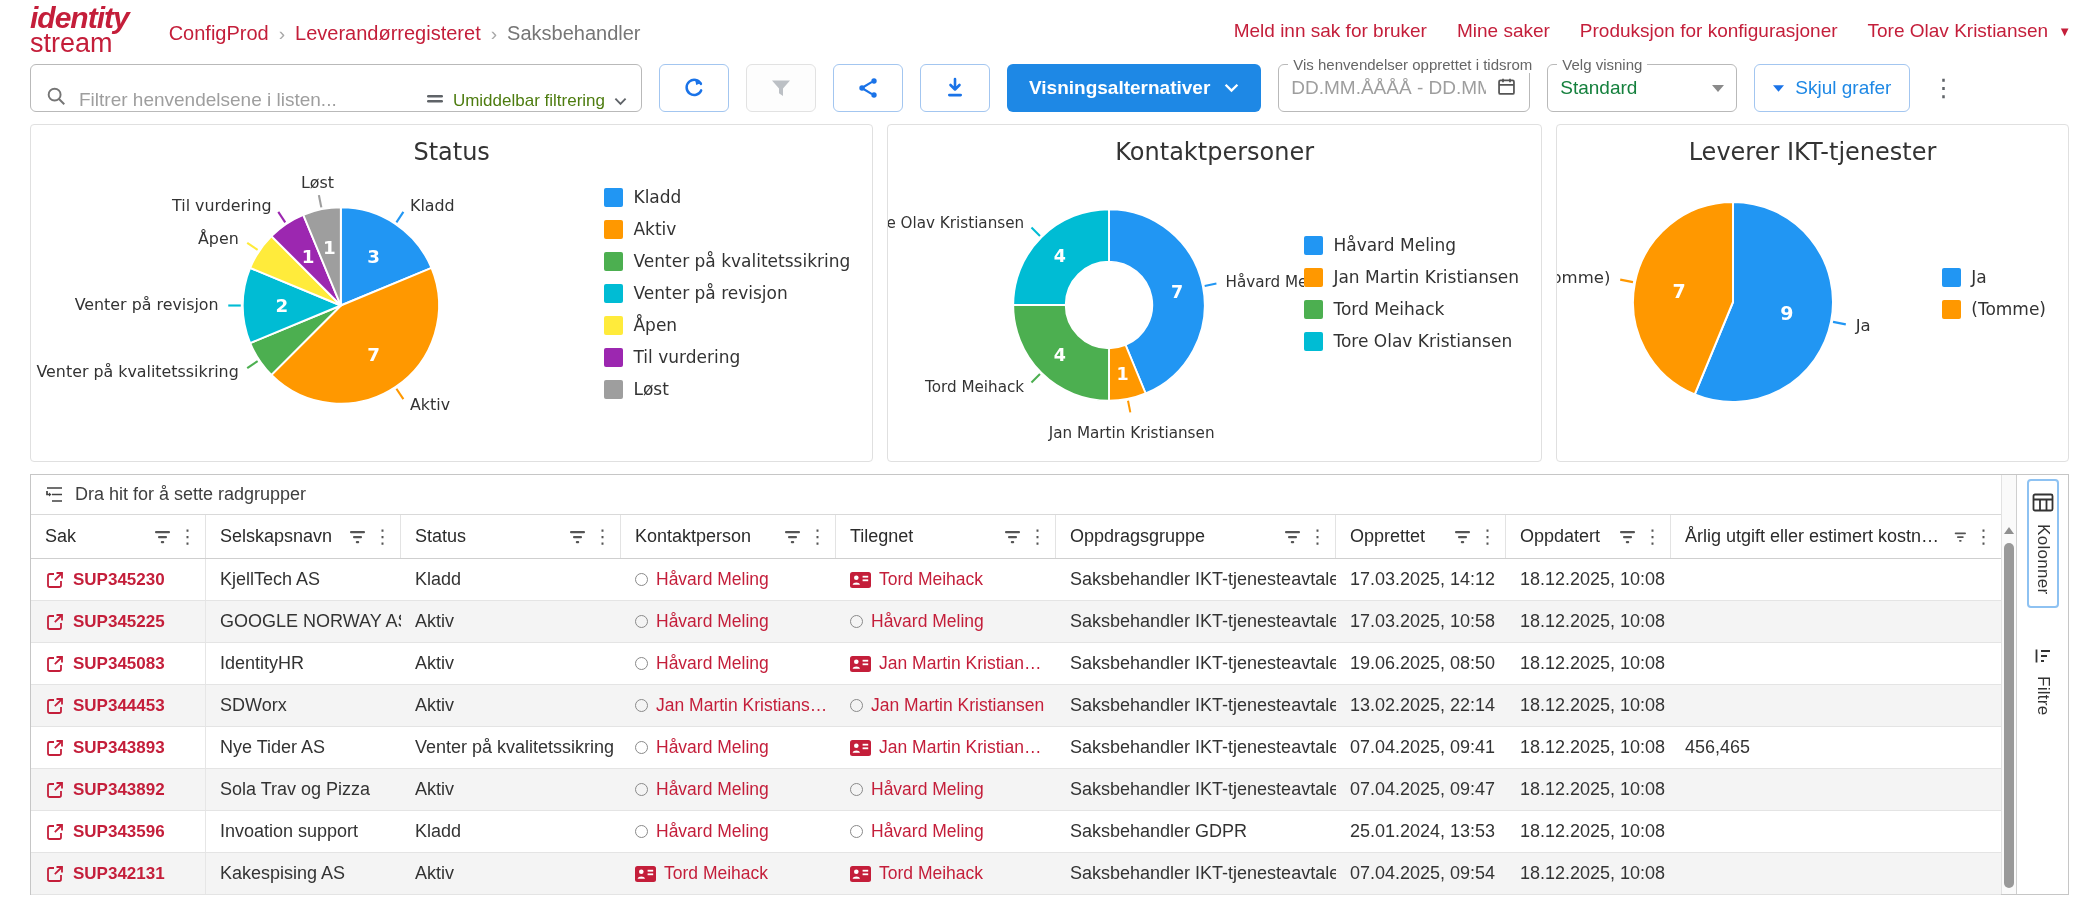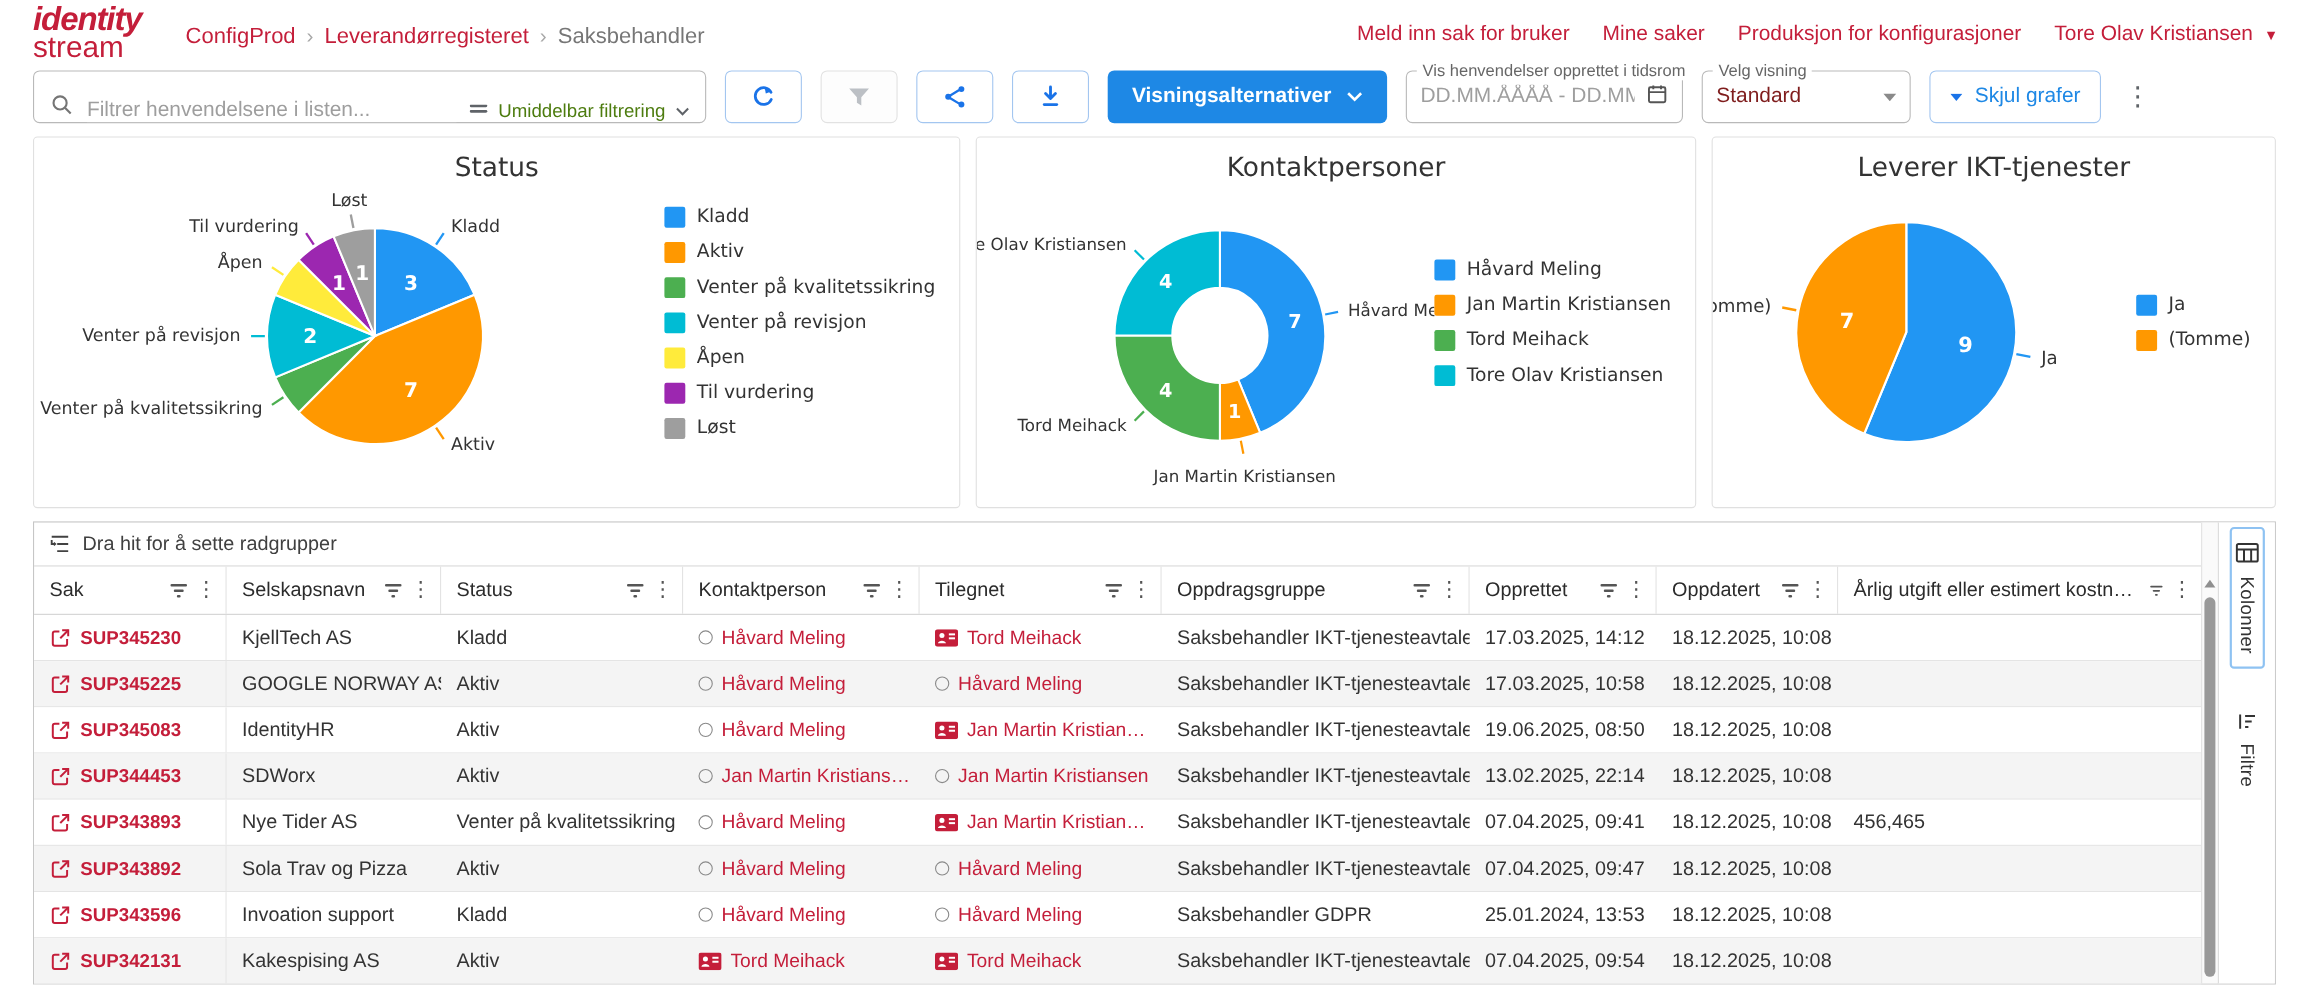--- a/index.html
+++ b/index.html
@@ -28,21 +28,21 @@
   .instant{display:flex;align-items:center;gap:9px;color:#4d7c0f;font-size:17px;white-space:nowrap;cursor:pointer}
   .btn{height:48px;width:70px;border:1px solid #a3c6f0;border-radius:6px;background:#fff;display:flex;align-items:center;justify-content:center;cursor:pointer;flex:0 0 auto}
   .btn.disabled{border-color:#e2e2e2;background:#fdfdfd;cursor:default}
   .btn.primary{width:auto;background:var(--blue);border:none;color:#fff;font-size:19px;font-weight:700;padding:0 22px;gap:14px}
   .btn.ghost{width:auto;color:var(--blue);font-size:19px;font-weight:400;padding:0 18px;gap:11px}
   .ffield{position:relative;height:48px;border:1px solid #b9b9b9;border-radius:6px;display:flex;align-items:center;padding:0 12px;background:#fff;flex:0 0 auto}
   .flabel{position:absolute;top:-9px;left:9px;background:#fff;padding:0 5px;font-size:15px;color:#666;white-space:nowrap}
   .datefield{width:252px;justify-content:space-between}
   .datefield input{border:none;outline:none;font-size:19px;color:#444;width:195px;font-family:inherit}
   .viewfield{width:190px;justify-content:space-between;cursor:pointer}
-  .viewvalue{font-size:19px;color:#7f1d1d}
+  .viewvalue{font-size:19px;color:#15803d}
   .kebab-btn{font-size:24px;color:#5f6368;cursor:pointer;padding:0 4px;line-height:1}
   .kb{font-size:19px;color:#555;line-height:1;cursor:pointer}
 
   
   .charts{display:flex;gap:14px;padding:0 30px;height:338px}
   .card{position:relative;border:1px solid #e0e0e0;border-radius:4px;background:#fff;display:flex;align-items:center;justify-content:space-between;overflow:hidden}
   .card1{width:850px}.card2{width:660px}.card3{width:517px}
   .ctitle{position:absolute;top:13px;left:0;right:0;text-align:center;font-size:24px;color:#333;font-family:"DejaVu Sans",sans-serif}
   .chartbody{display:flex;align-items:center;justify-content:space-between;width:100%;padding-right:22px}
   .legend{display:flex;flex-direction:column;gap:12px;font-family:"DejaVu Sans",sans-serif;font-size:17px;color:#333;flex:0 0 auto}

